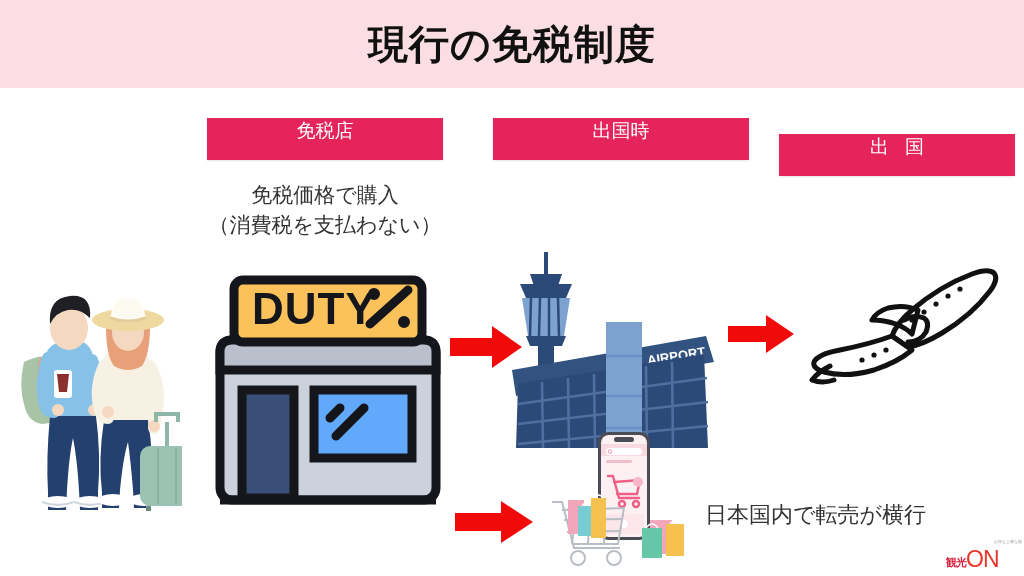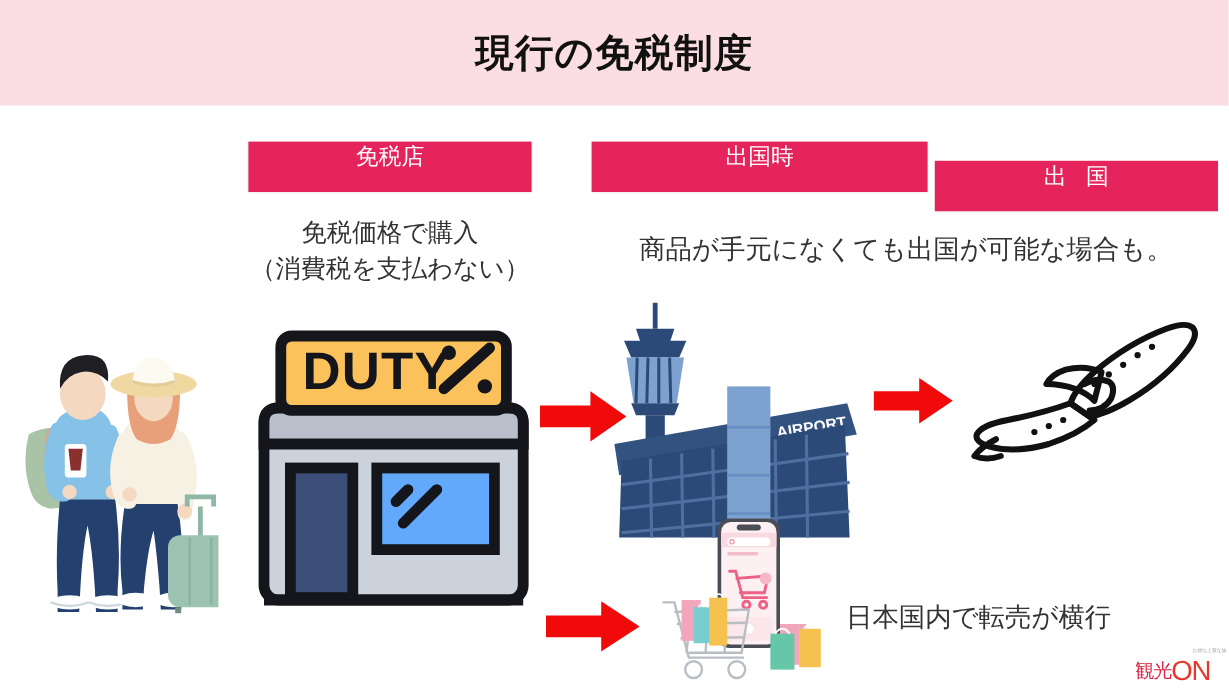--- a/index.html
+++ b/index.html
@@ -25,41 +25,41 @@
     position: absolute;
     left: 0; top: 0;
     width: 1024px;
     height: 88px;
     background: #fbdee3;
     display: flex;
     align-items: center;
     justify-content: center;
   }
   .title-text {
-    font-size: 32px;
+    font-size: 40px;
     font-weight: 700;
     color: #111111;
     letter-spacing: 1px;
     line-height: 1;
   }
 
   
   .stage-bar {
     position: absolute;
     height: 42px;
     background: #e4245b;
     display: flex;
     justify-content: center;
     color: #ffffff;
     font-size: 19px;
     font-weight: 500;
     box-shadow: 0 1px 2px rgba(0,0,0,0.10);
   }
   #bar-shop   { left: 207px; top: 118px; width: 236px; }
-  #bar-depart { left: 493px; top: 118px; width: 280px; }
+  #bar-depart { left: 493px; top: 118px; width: 256px; }
   #bar-exit   { left: 779px; top: 134px; width: 236px; letter-spacing: 16px; text-indent: 16px; }
 
   
   .caption {
     position: absolute;
     color: #333333;
     font-size: 21px;
     line-height: 1.45;
     text-align: center;
     white-space: nowrap;
@@ -103,22 +103,22 @@
     white-space: nowrap;
   }
   .logo-main {
     position: absolute;
     left: 0; bottom: 2px;
     display: flex;
     align-items: flex-end;
     white-space: nowrap;
   }
   .logo-kanji {
-    font-size: 16px;
-    font-weight: 400;
+    font-size: 11px;
+    font-weight: 700;
     color: #d9213f;
     letter-spacing: -1px;
   }
   .logo-on {
     font-size: 23px;
     font-weight: 400;
     color: #e8362b;
     letter-spacing: -1px;
     line-height: 0.92;
   }
@@ -140,21 +140,20 @@
   </div>
   <div class="stage-bar" id="bar-exit">
     <span>出国</span>
   </div>
 
   <div class="caption" id="cap-shop">
     <div>免税価格で購入</div>
     <div>（消費税を支払わない）</div>
   </div>
 
-  <div class="caption" id="cap-depart">商品が手元になくても出国が可能な場合も。</div>
 
   <div class="caption" id="cap-resale">日本国内で転売が横行</div>
 
   <div class="illus" id="illus-travelers">
     <svg viewBox="0 0 170 242" width="170" height="242" xmlns="http://www.w3.org/2000/svg">
 
       <path d="M12 92 q-6 24 1 46 q4 14 17 16 l16 -2 l0 -62 q-16 -8 -34 2 z" fill="#a8c3a6"></path>
       <path d="M30 88 q-4 18 -1 40" stroke="#d9a48b" stroke-width="5" fill="none"></path>
 
       <path d="M38 146 q-4 42 -2 76 l0 18 l18 0 l1 -20 q2 -34 6 -52 q4 20 6 52 l1 20 l18 0 l0 -18 q3 -38 -2 -76 z" fill="#23406e"></path>

